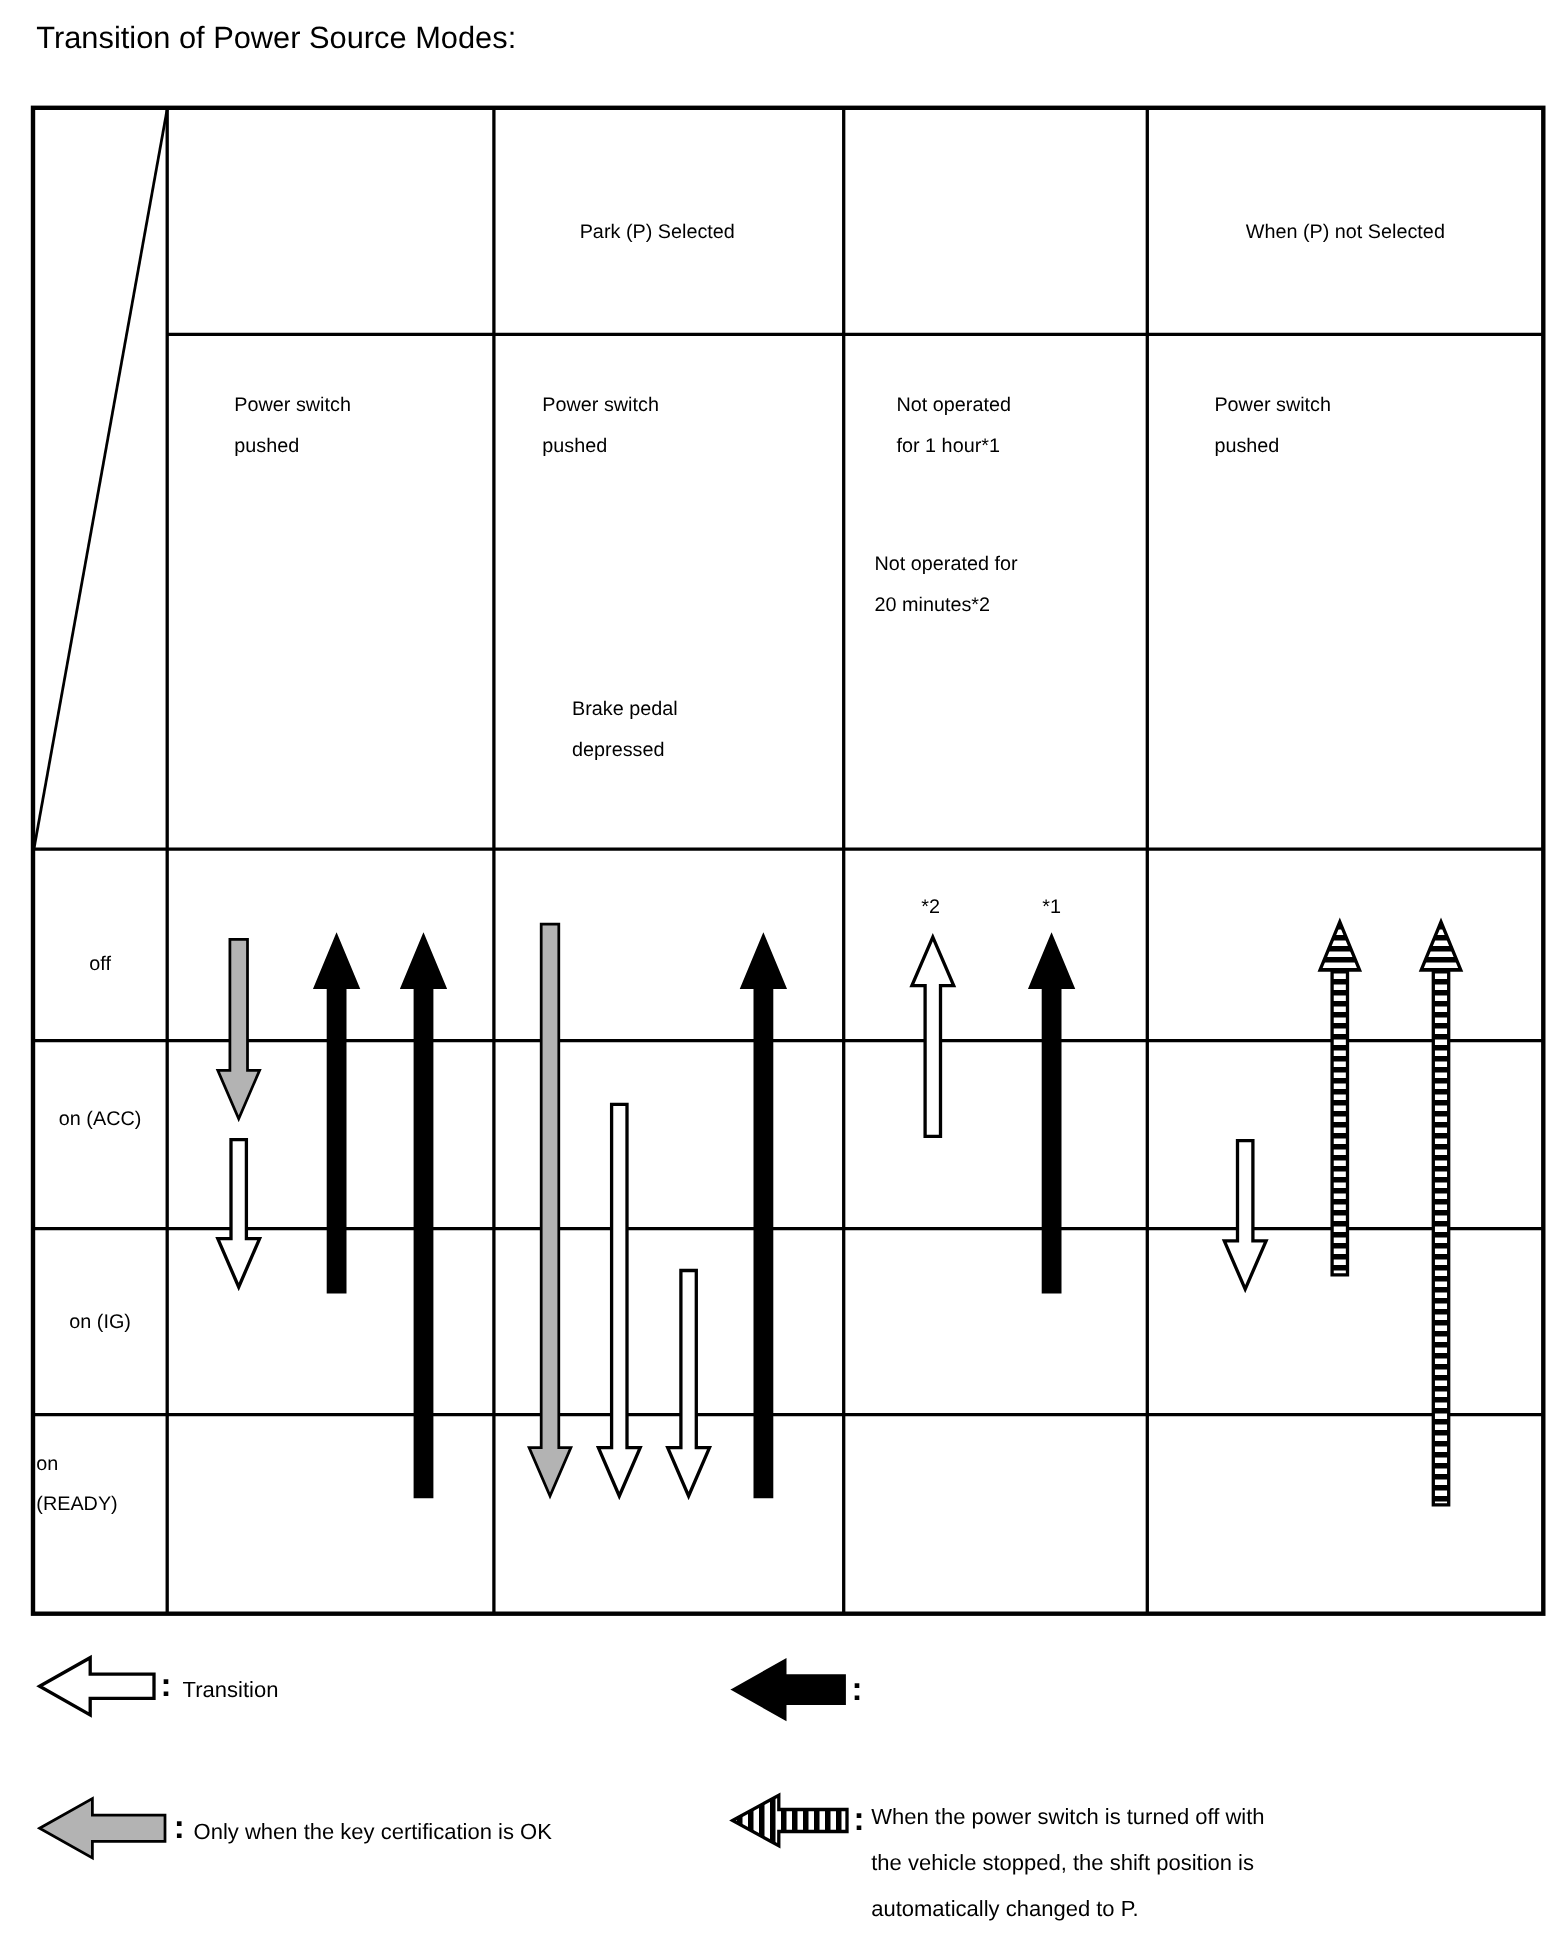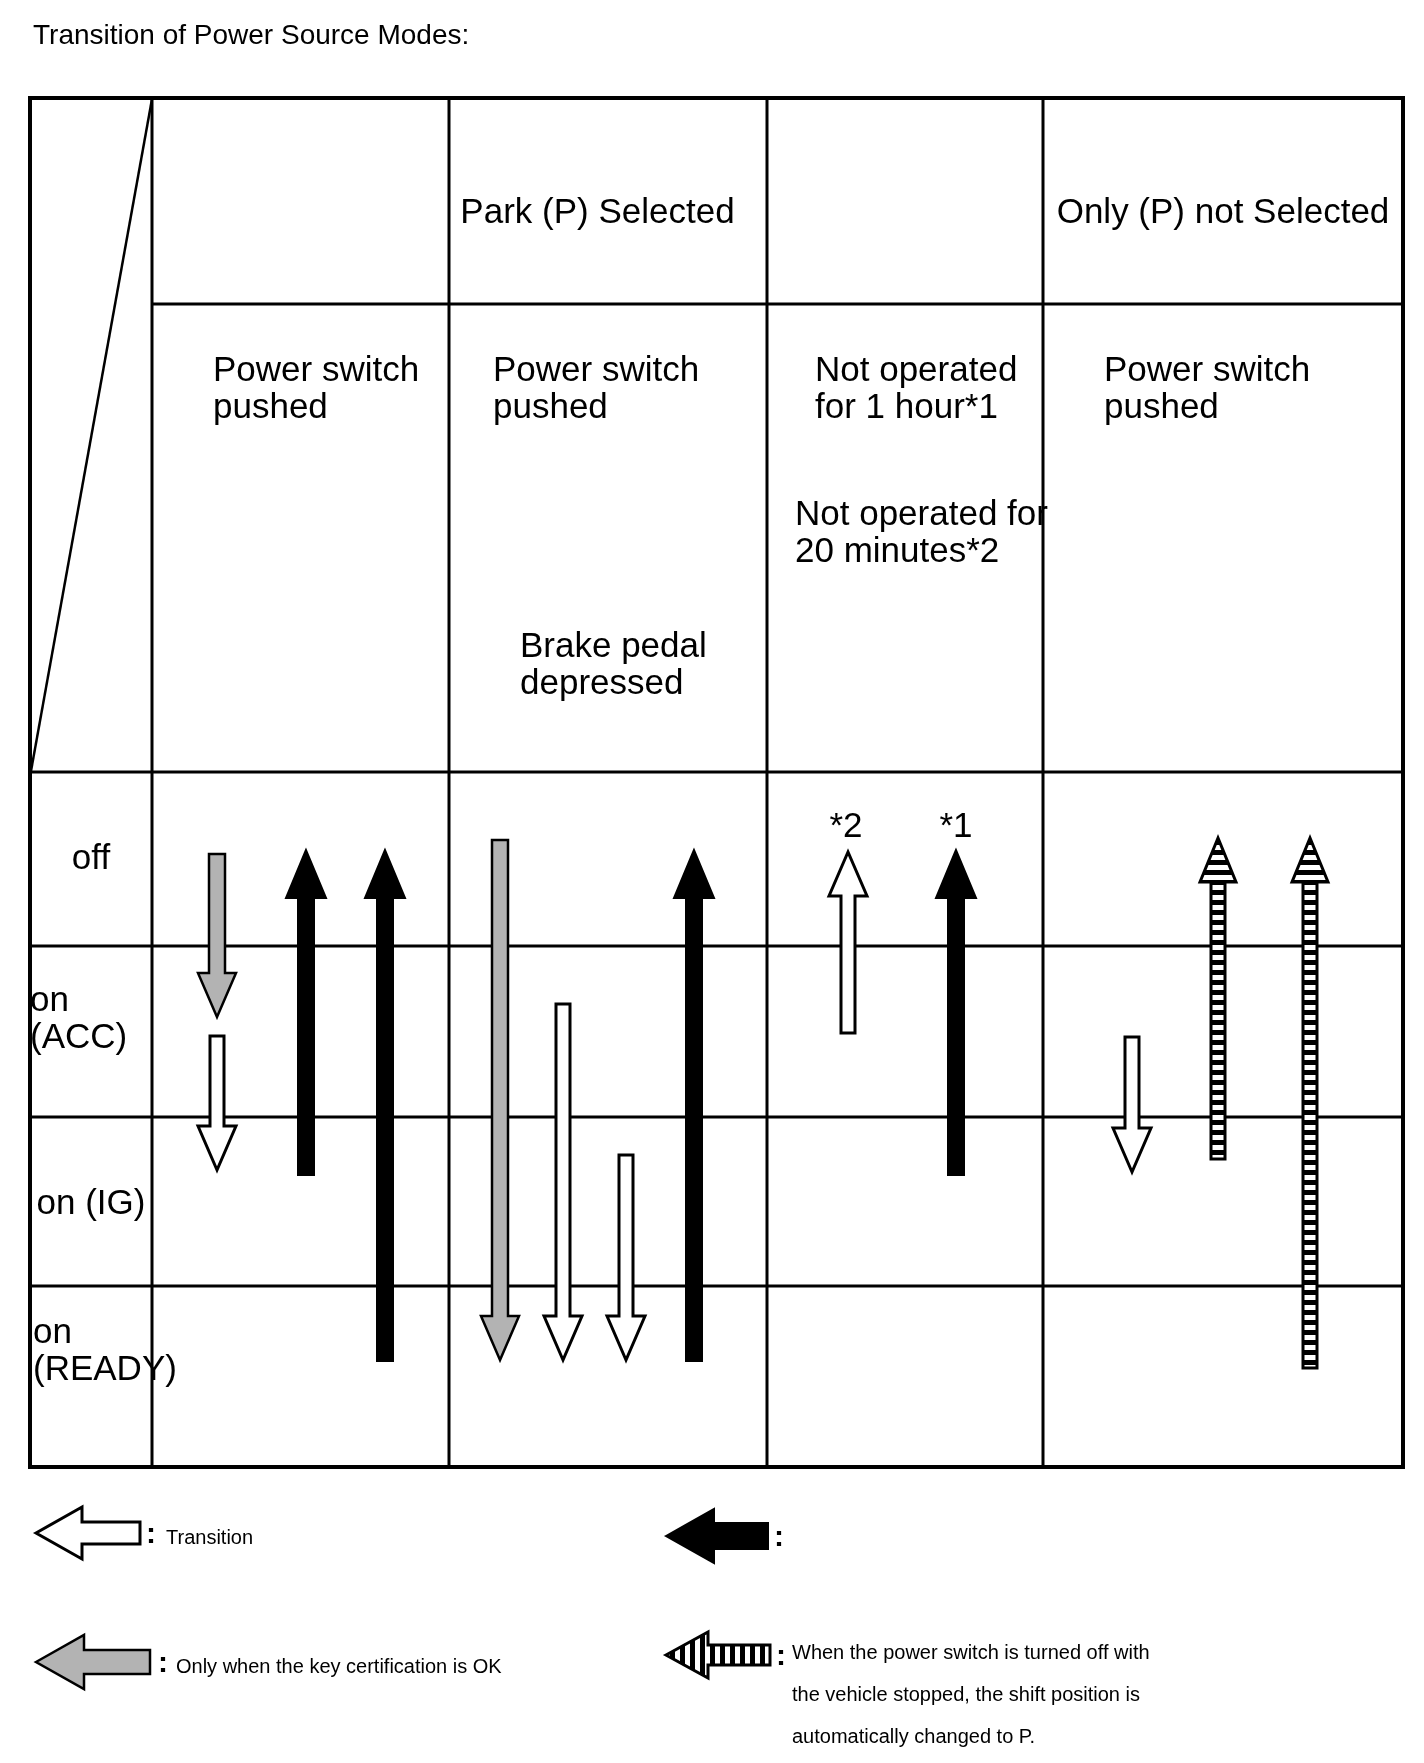--- a/index.html
+++ b/index.html
@@ -1,19 +1,19 @@
 <!DOCTYPE html>
 <html><head>
 <meta charset="utf-8">
 <style>
   html,body{margin:0;padding:0;background:#fff;}
   .canvas{position:relative;width:1424px;height:1763px;background:#ffffff;
           font-family:"Liberation Sans", sans-serif;color:#000;overflow:hidden;}
   svg.diagram{position:absolute;left:0;top:0;}
-  .txt{position:absolute;white-space:pre-line;font-size:35px;line-height:37px;}
+  .txt{position:absolute;white-space:pre-line;font-size:18px;line-height:37px;}
   .title{font-size:28px;line-height:30px;white-space:nowrap;}
   .center{text-align:center;}
   .rowlab{display:flex;align-items:center;justify-content:center;}
   .note{text-align:center;width:56px;}
   .colon{position:absolute;font-size:30px;font-weight:bold;line-height:34px;}
   .legend-text{position:absolute;font-size:20px;line-height:42px;white-space:pre-line;}
 </style>
 </head>
 <body>
 
@@ -62,36 +62,36 @@
       </g>
     <g id="legend-arrows-layer">
         <polygon points="36,1533 82,1507 82,1522 140,1522 140,1544 82,1544 82,1559" fill="#ffffff" stroke="#000000" stroke-width="3" stroke-linejoin="miter"></polygon>
         <polygon points="666,1536 714,1509 714,1523 768,1523 768,1549 714,1549 714,1563" fill="#000000" stroke="#000000" stroke-width="2" stroke-linejoin="miter"></polygon>
         <polygon points="36,1662 84,1635 84,1650 150,1650 150,1674 84,1674 84,1689" fill="#b3b3b3" stroke="#000000" stroke-width="2.5" stroke-linejoin="miter"></polygon>
         <polygon points="666,1655 708,1632 708,1645 770,1645 770,1665 708,1665 708,1678" fill="url(#vstripe)" stroke="#000000" stroke-width="3" stroke-linejoin="miter"></polygon>
       </g>
   </svg>
 
   <div class="txt center" style="left:152px;top:192px;width:891px;">Park (P) Selected</div>
-  <div class="txt center" style="left:1043px;top:192px;width:360px;">Only (P) not Selected</div>
+  <div class="txt center" style="left:1043px;top:192px;width:360px;">When (P) not Selected</div>
 
   <div class="txt" style="left:213px;top:350px;">Power switch
 pushed</div>
   <div class="txt" style="left:493px;top:350px;">Power switch
 pushed</div>
   <div class="txt" style="left:520px;top:582px;margin-top:44px;">Brake pedal
 depressed</div>
   <div class="txt" style="left:815px;top:350px;">Not operated
 for 1 hour*1</div>
   <div class="txt" style="left:782px;top:494px;margin-left:13px;">Not operated for
 20 minutes*2</div>
   <div class="txt" style="left:1104px;top:350px;">Power switch
 pushed</div>
 
-  <div class="txt rowlab" style="left:30px;top:752px;width:122px;height:208px;">off</div>
+  <div class="txt rowlab" style="left:30px;top:772px;width:122px;height:208px;">off</div>
   <div class="txt rowlab" style="left:30px;top:946px;width:122px;height:142px;">on (ACC)</div>
   <div class="txt rowlab" style="left:30px;top:1117px;width:122px;height:169px;">on (IG)</div>
   <div class="txt" style="left:33px;top:1312px;">on
 (READY)</div>
 
   <div class="txt note" style="left:818px;top:806px;">*2</div>
   <div class="txt note" style="left:928px;top:806px;">*1</div>
 
   <span class="colon" style="left:146px;top:1516px;">:</span>
   <span class="colon" style="left:774px;top:1519px;">:</span>

